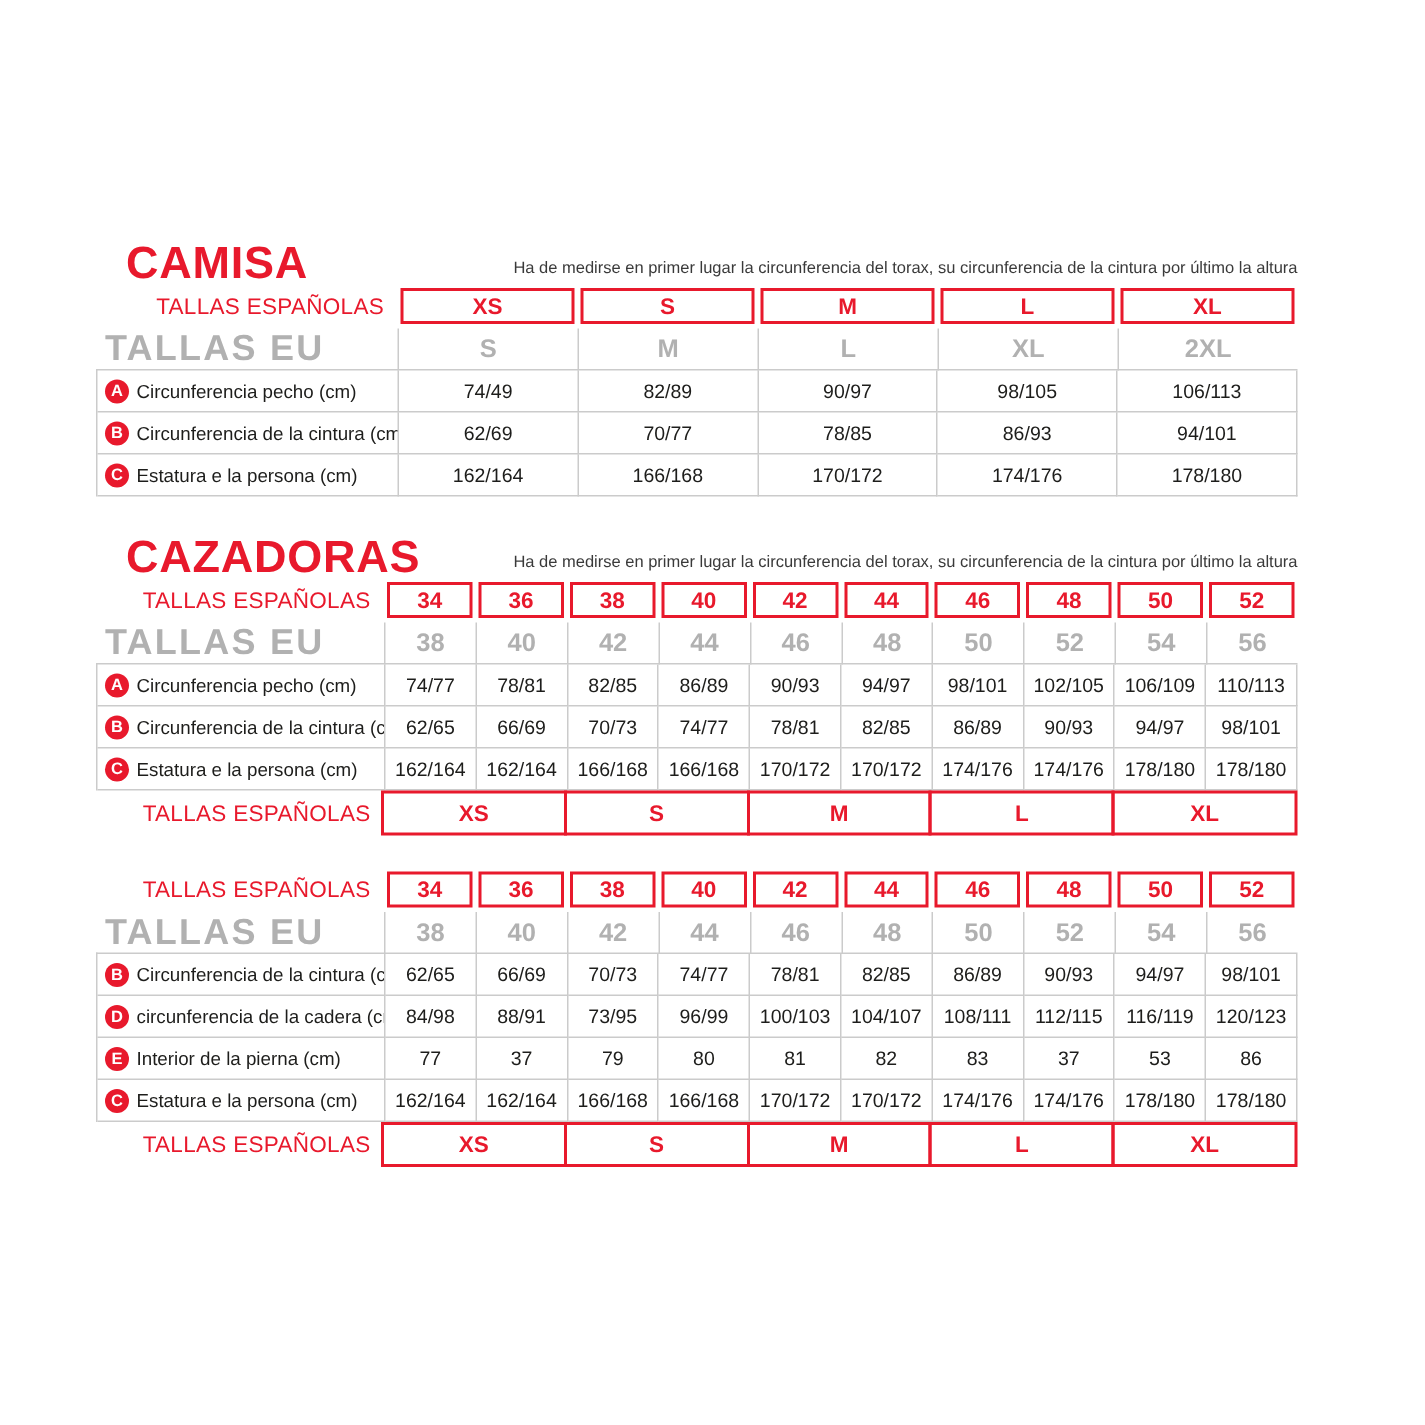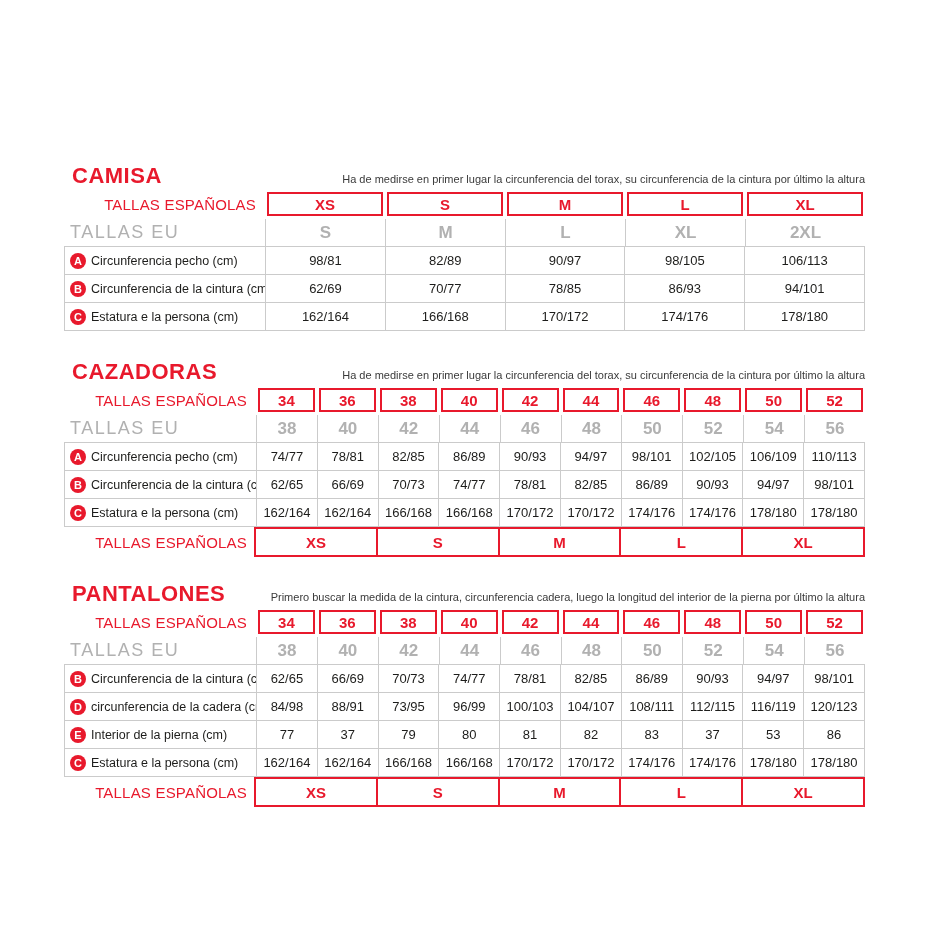--- a/index.html
+++ b/index.html
@@ -27,31 +27,32 @@
   .sec--pantalones{margin-top:24px;}
 
   .sec-head{
     display:flex;
     justify-content:space-between;
     align-items:flex-end;
     height:24px;
     margin-bottom:5px;
   }
   .sec-title{
-    font-size:22px;
+    font-size:30px;
     line-height:22px;
     font-weight:700;
     letter-spacing:0.5px;
     color:var(--red);
-    margin-left:8px;
+    margin-left:20px;
   }
   .sec-note{
     font-size:11px;
     color:#3a3a3a;
     padding-bottom:2px;
+    text-align:right;
   }
 
   .row{display:grid;}
   .sec--camisa .row{grid-template-columns:201px repeat(5,1fr);}
   .sec--cazadoras .row,
   .sec--pantalones .row{grid-template-columns:192px repeat(10,1fr);}
 
   .hcell{display:flex;align-items:center;}
   .hlabel{justify-content:flex-end;padding-right:9px;white-space:nowrap;}
   .red-label{
@@ -65,21 +66,21 @@
     border:2px solid var(--red);
     margin:0 2px;
     display:flex;align-items:center;justify-content:center;
     font-size:15px;font-weight:700;color:var(--red);
   }
 
   .eu-row{height:27px;}
   .eu-label{
     justify-content:flex-start;
     padding-left:6px;
-    font-size:18px;font-weight:400;
+    font-size:24px;font-weight:700;
     letter-spacing:1.5px;
     color:var(--gray);
   }
   .eu-cell{
     border-left:1px solid var(--border);
     display:flex;align-items:center;justify-content:center;
     font-size:17px;font-weight:700;color:var(--gray);
   }
 
   .data-grid{
@@ -138,21 +139,21 @@
         <div class="eu-cell">L</div>
         <div class="eu-cell">XL</div>
         <div class="eu-cell">2XL</div>
       </div>
       <div class="data-grid">
         <div class="row data-row">
           <div class="dcell rowlabel">
             <span class="badge">A</span>
             <span class="rowlabel-text">Circunferencia pecho (cm)</span>
           </div>
-          <div class="dcell value">98/81</div>
+          <div class="dcell value">74/49</div>
           <div class="dcell value">82/89</div>
           <div class="dcell value">90/97</div>
           <div class="dcell value">98/105</div>
           <div class="dcell value">106/113</div>
         </div>
         <div class="row data-row">
           <div class="dcell rowlabel">
             <span class="badge">B</span>
             <span class="rowlabel-text">Circunferencia de la cintura (cm)</span>
           </div>
@@ -259,24 +260,20 @@
       <div class="row footer-row">
         <div class="hcell hlabel red-label">TALLAS ESPAÑOLAS</div>
         <div class="fbox span2">XS</div>
         <div class="fbox span2">S</div>
         <div class="fbox span2">M</div>
         <div class="fbox span2">L</div>
         <div class="fbox span2">XL</div>
       </div>
     </section>
     <section class="sec sec--pantalones">
-      <div class="sec-head">
-        <h2 class="sec-title">PANTALONES</h2>
-        <p class="sec-note">Primero buscar la medida de la cintura, circunferencia cadera, luego la longitud del interior de la pierna por último la altura</p>
-      </div>
       <div class="row red-row">
         <div class="hcell hlabel red-label">TALLAS ESPAÑOLAS</div>
         <div class="szbox">34</div>
         <div class="szbox">36</div>
         <div class="szbox">38</div>
         <div class="szbox">40</div>
         <div class="szbox">42</div>
         <div class="szbox">44</div>
         <div class="szbox">46</div>
         <div class="szbox">48</div>

